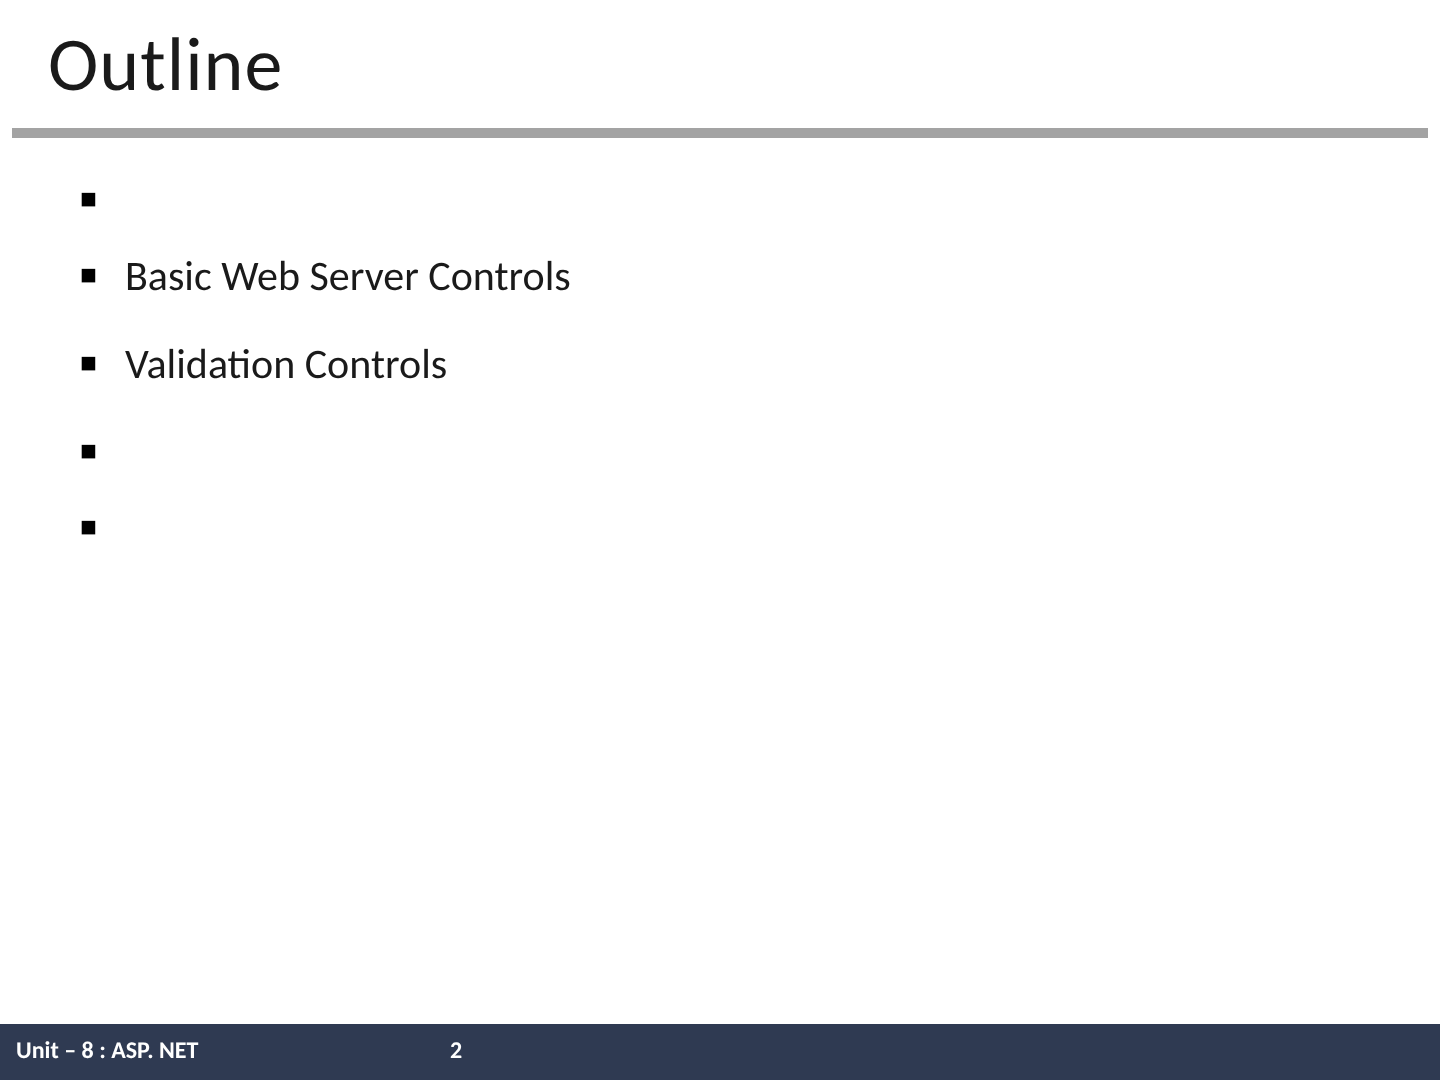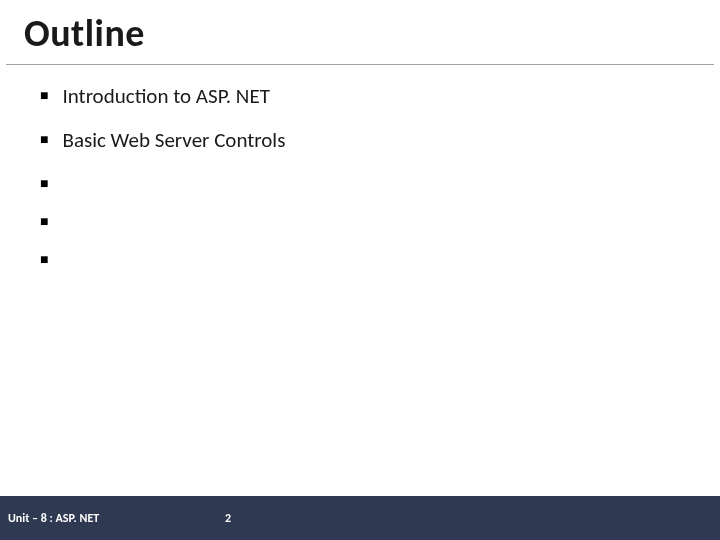--- a/index.html
+++ b/index.html
@@ -1,22 +1,22 @@
 <!DOCTYPE html>
 <html><head>
 <meta charset="utf-8">
 <style>
   * { margin: 0; padding: 0; box-sizing: border-box; }
   html, body { width: 720px; height: 540px; font-family: Calibri, "Segoe UI", Arial, sans-serif; background: #fff; color: #1a1a1a; }
   .slide { width: 720px; height: 540px; position: relative; }
   .title {
     font-size: 38px;
-    font-weight: 700;
+    font-weight: 400;
     padding: 10px 0 8px 18px;
-    border-bottom: 1px solid #a3a3a3;
+    border-bottom: 5px solid #a3a3a3;
     margin: 0 6px;
     letter-spacing: 0.5px;
   }
   .content {
     padding: 18px 0 0 40px;
   }
   .bullet {
     display: flex;
     align-items: flex-start;
     margin-bottom: 18px;
@@ -27,21 +27,21 @@
     font-size: 14px;
     margin-right: 14px;
     margin-top: 6px;
     line-height: 1;
   }
   .footer {
     position: absolute;
     bottom: 0;
     left: 0;
     width: 720px;
-    height: 44px;
+    height: 28px;
     background: #2f3a52;
     color: #fff;
     display: flex;
     align-items: center;
     font-size: 12px;
     font-weight: 600;
   }
   .footer .unit { padding-left: 8px; flex: 0 0 auto; }
   .footer .pagenum { position: absolute; left: 225px; }
   .footer .inst { margin-left: auto; padding-right: 4px; }
@@ -49,28 +49,28 @@
 </head>
 <body>
 
 <div class="slide">
 
   <div class="title">Outline</div>
 
   <div class="content">
     <div class="bullet">
       <span class="marker">■</span>
-      <span>Introduction to ASP. NET</span>
     </div>
     <div class="bullet">
       <span class="marker">■</span>
       <span>Basic Web Server Controls</span>
     </div>
     <div class="bullet">
       <span class="marker">■</span>
+      <span>Validation Controls</span>
     </div>
     <div class="bullet">
       <span class="marker">■</span>
     </div>
     <div class="bullet">
       <span class="marker">■</span>
     </div>
   </div>
 
   <div class="footer">

